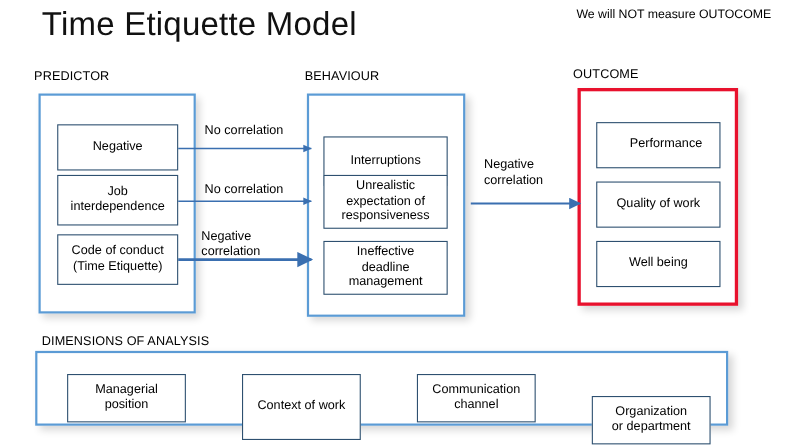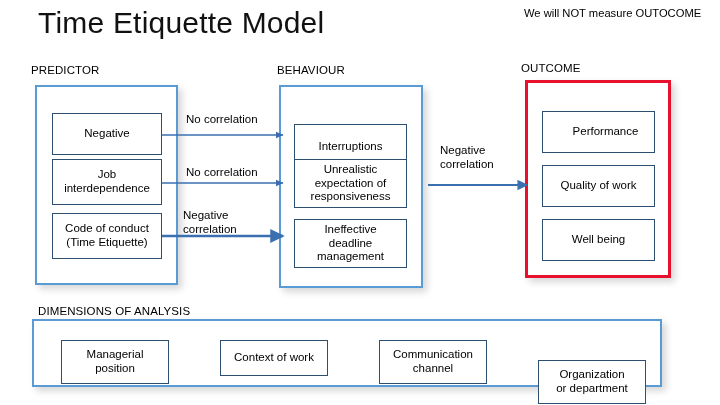--- a/index.html
+++ b/index.html
@@ -143,21 +143,21 @@
 <div class="item" style="left:542px; top:219px; width:113px; height:42px;">
   <span class="lines">Well being</span>
 </div>
 
 <div class="group blue" style="left:32px; top:319px; width:630px; height:68px;"></div>
 
 <div class="item" style="left:61px; top:340px; width:108px; height:44px;">
   <span class="lines">Managerial
 position</span>
 </div>
-<div class="item" style="left:220px; top:340px; width:108px; height:36px;">
+<div class="item" style="left:220px; top:340px; width:108px; height:60px;">
   <span class="lines">Context of work</span>
 </div>
 <div class="item" style="left:379px; top:340px; width:108px; height:44px;">
   <span class="lines">Communication
 channel</span>
 </div>
 <div class="item" style="left:538px; top:360px; width:108px; height:44px;">
   <span class="lines">Organization
 or department</span>
 </div>

